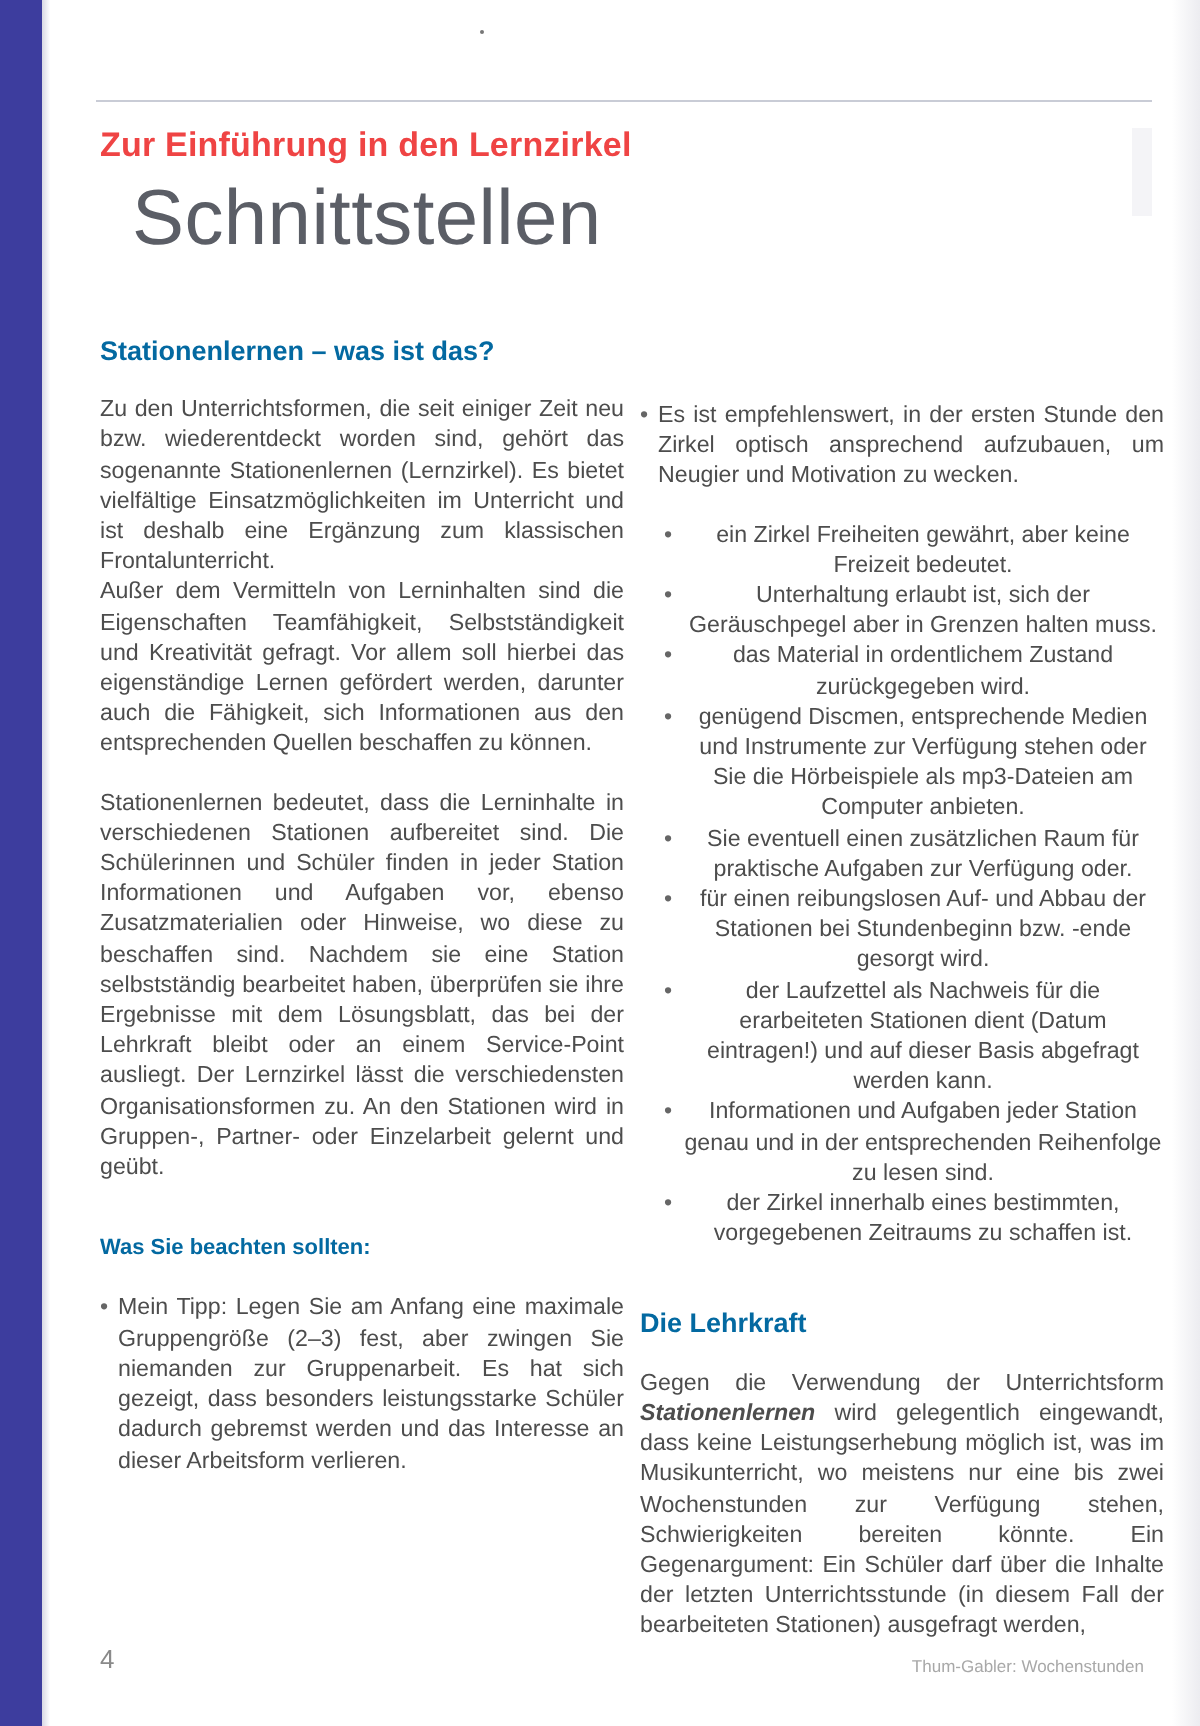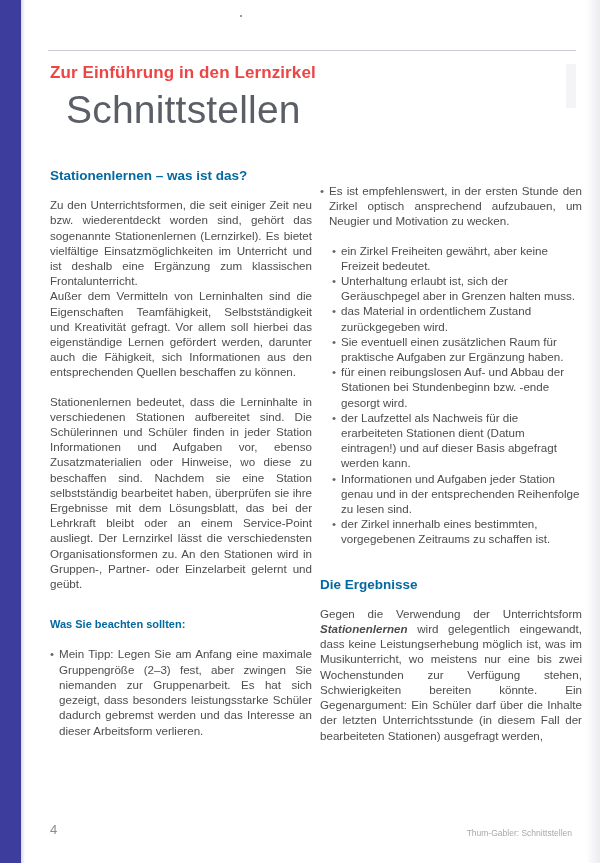--- a/index.html
+++ b/index.html
@@ -10,30 +10,30 @@
                   background:linear-gradient(to right, #d8d8e4, #ffffff); }
   .right-edge { position:absolute; right:0; top:0; width:14px; height:863px;
                 background:linear-gradient(to right, #ffffff, #ececf0); }
   .tab-mark { position:absolute; left:566px; top:64px; width:10px; height:44px; background:#f4f4f7; }
   .top-rule { position:absolute; left:48px; top:50px; width:528px; height:1px; background:#c9ccd6; }
   .dot { position:absolute; left:240px; top:15px; width:2px; height:2px; background:#777; border-radius:1px; }
   .kicker { position:absolute; left:50px; top:63px; font-size:17px; font-weight:bold; color:#ef4444; letter-spacing:0.1px; }
   .title { position:absolute; left:50px; top:88px; font-size:39px; font-weight:normal; color:#5b5e66; letter-spacing:0.2px;margin-left:16px; }
   .col { position:absolute; font-size:11.6px; line-height:15.2px; color:#4d4d4d; }
   .col-left { left:50px; top:168px; width:262px; }
-  .col-right { left:320px; top:183px; width:262px; }
+  .col-right { left:320px; top:200px; width:262px; }
   h2 { margin:0; font-size:13.5px; font-weight:bold; color:#0369a1; }
   h2.big { font-size:11px; }
   p { margin:0; text-align:justify; }
   .gap-m { height:14px; }
   ul { list-style:none; margin:0; padding:0; }
   ul.main li { position:relative; padding-left:9px; text-align:justify; }
   ul.main li::before { content:"\2022"; position:absolute; left:0; top:0; color:#666; }
   ul.sub { margin-left:12px; }
-  ul.sub li { position:relative; padding-left:9px; text-align:left; }
+  ul.sub li { position:relative; padding-left:9px; text-align:center; }
   ul.sub li::before { content:"\2022"; position:absolute; left:0; top:0; color:#666; }
   .footer-num { position:absolute; left:50px; top:822px; font-size:13px; color:#8a8a8a; }
   .footer-src { position:absolute; right:28px; top:828px; font-size:8.5px; color:#a8a8a8; }
   em { font-style:italic;font-weight:bold; }
 </style>
 </head>
 <body>
 
 <div class="spine"></div>
 <div class="spine-shadow"></div>
@@ -62,26 +62,27 @@
 
 <div class="col col-right">
   <ul class="main">
     <li>Es ist empfehlenswert, in der ersten Stunde den Zirkel optisch ansprechend aufzubauen, um Neugier und Motivation zu wecken.</li>
   </ul>
   <div class="gap-m"></div>
   <ul class="sub">
     <li>ein Zirkel Freiheiten gewährt, aber keine Freizeit bedeutet.</li>
     <li>Unterhaltung erlaubt ist, sich der Geräuschpegel aber in Grenzen halten muss.</li>
     <li>das Material in ordentlichem Zustand zurückgegeben wird.</li>
-    <li>Sie eventuell einen zusätzlichen Raum für praktische Aufgaben zur Ergänzung haben.</li>
+    <li>genügend Discmen, entsprechende Medien und Instrumente zur Verfügung stehen oder Sie die Hörbeispiele als mp3-Dateien am Computer anbieten.</li>
+    <li>Sie eventuell einen zusätzlichen Raum für praktische Aufgaben zur Verfügung oder.</li>
     <li>für einen reibungslosen Auf- und Abbau der Stationen bei Stundenbeginn bzw. -ende gesorgt wird.</li>
     <li>der Laufzettel als Nachweis für die erarbeiteten Stationen dient (Datum eintragen!) und auf dieser Basis abgefragt werden kann.</li>
     <li>Informationen und Aufgaben jeder Station genau und in der entsprechenden Reihenfolge zu lesen sind.</li>
     <li>der Zirkel innerhalb eines bestimmten, vorgegebenen Zeitraums zu schaffen ist.</li>
   </ul>
   <div class="gap-m" style="height:30px"></div>
-  <h2>Die Ergebnisse</h2>
+  <h2>Die Lehrkraft</h2>
   <div class="gap-m"></div>
   <p><span>Gegen die Verwendung der Unterrichtsform </span><em>Stationenlernen</em><span> wird gelegentlich eingewandt, dass keine Leistungserhebung möglich ist, was im Musikunterricht, wo meistens nur eine bis zwei Wochenstunden zur Verfügung stehen, Schwierigkeiten bereiten könnte. Ein Gegenargument: Ein Schüler darf über die Inhalte der letzten Unterrichtsstunde (in diesem Fall der bearbeiteten Stationen) ausgefragt werden,</span></p>
 </div>
 
 <div class="footer-num">4</div>
-<div class="footer-src">Thum-Gabler: Schnittstellen</div>
+<div class="footer-src">Thum-Gabler: Wochenstunden</div>
 
 </body></html>

